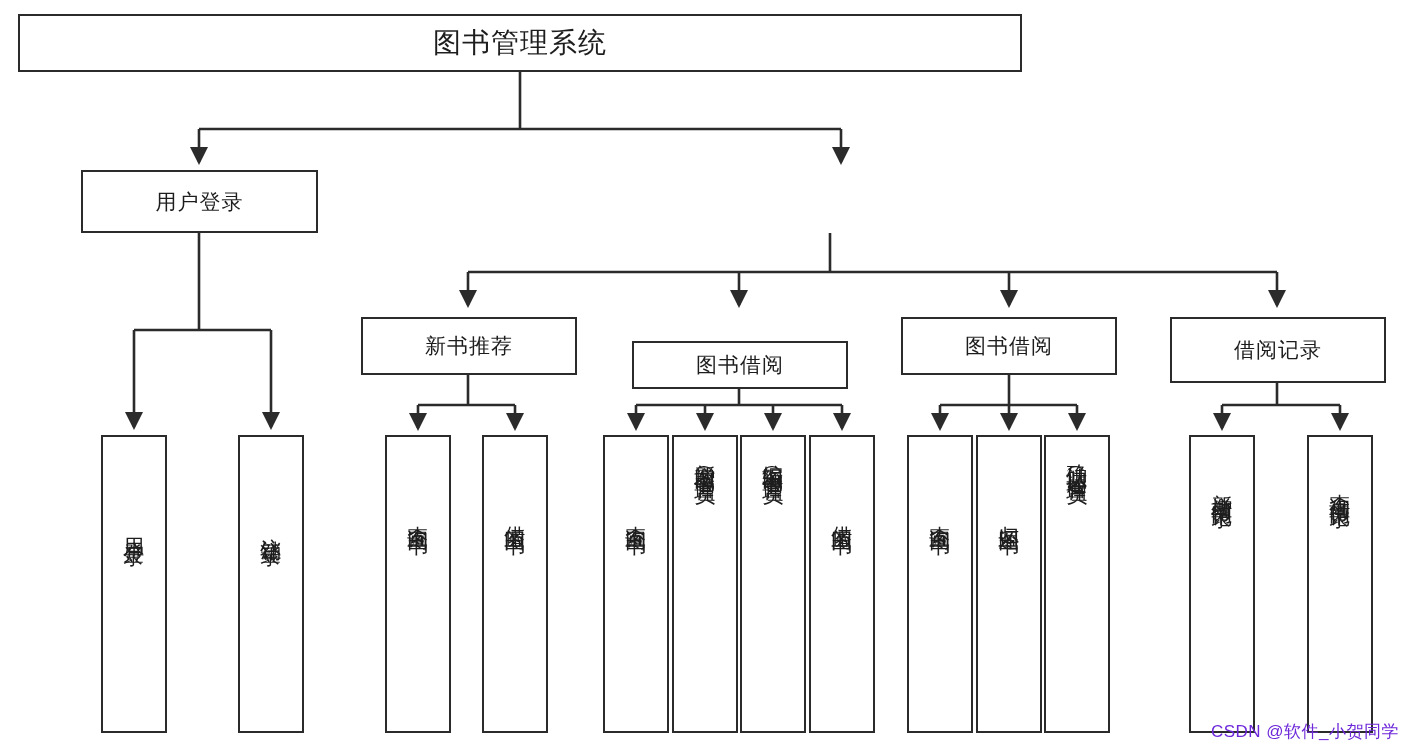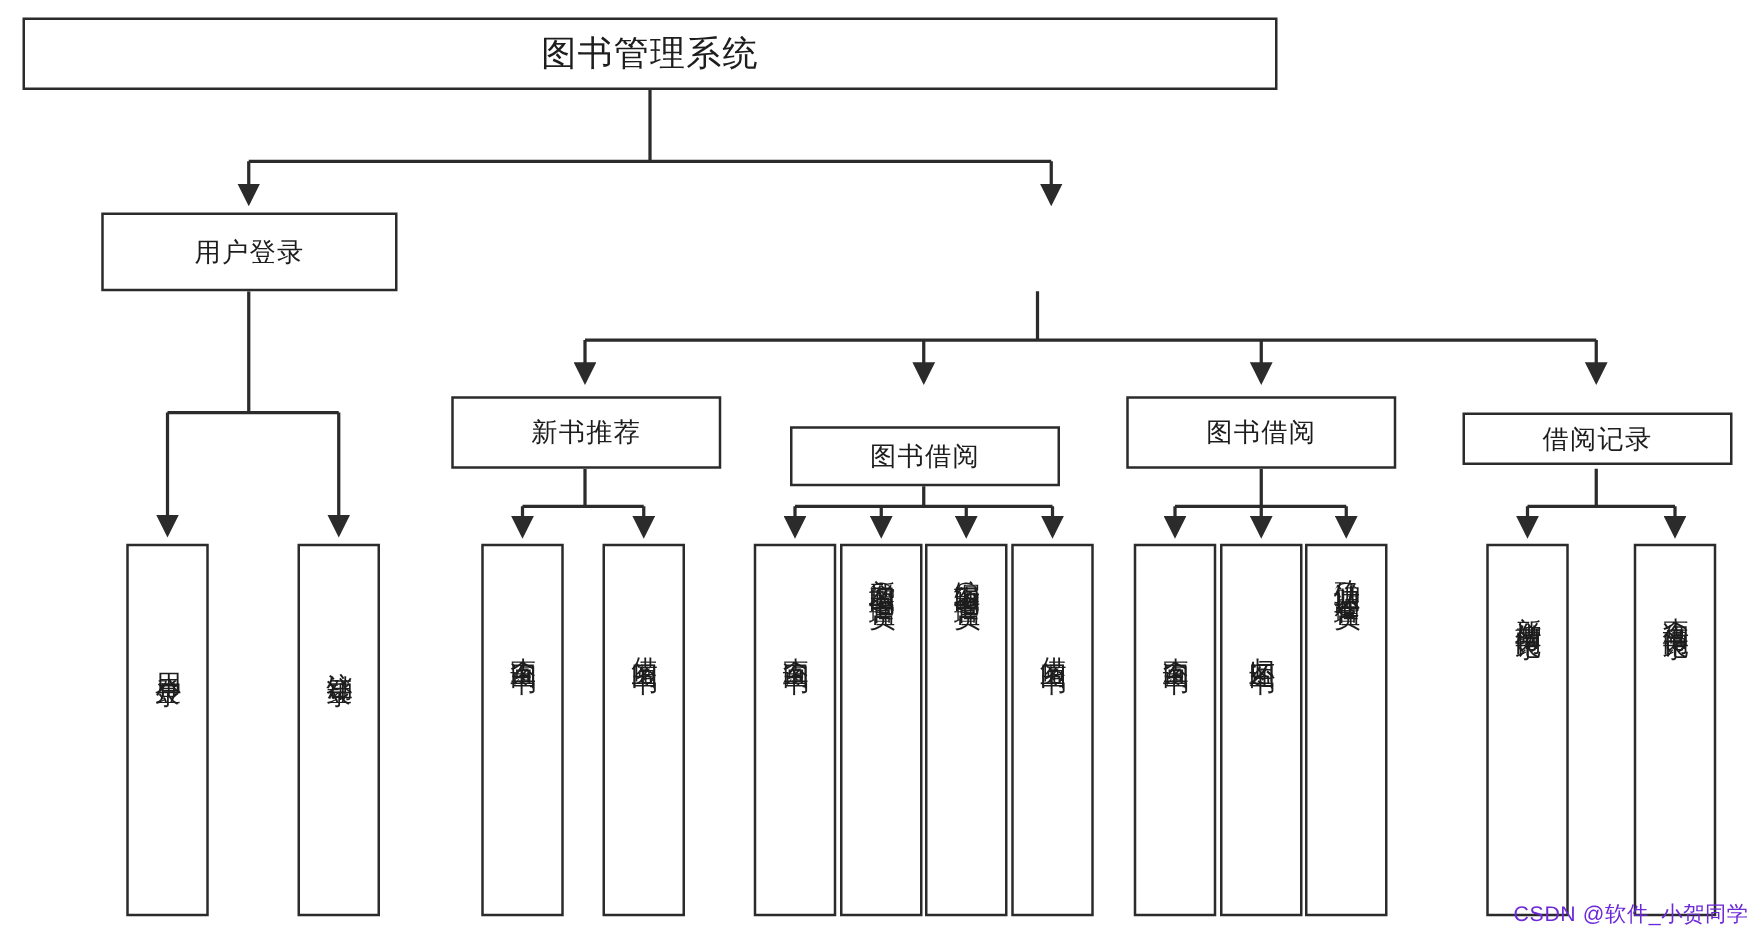--- a/index.html
+++ b/index.html
@@ -140,21 +140,21 @@
   </div>
 
   <div class="node node-branch" style="left:632px; top:317px; width:216px; height:48px;margin-top:24px;">
     <span>图书借阅</span>
   </div>
 
   <div class="node node-branch" style="left:901px; top:317px; width:216px; height:58px;">
     <span>图书借阅</span>
   </div>
 
-  <div class="node node-branch" style="left:1170px; top:317px; width:216px; height:42px;margin-top:13px;">
+  <div class="node node-branch" style="left:1170px; top:317px; width:216px; height:66px;">
     <span>借阅记录</span>
   </div>
 
   <div class="node node-leaf leaf-mid" style="left:101px; top:435px; width:66px; height:298px; padding-top:84px;">
     <span class="vtext">用户登录</span>
   </div>
 
   <div class="node node-leaf leaf-mid" style="left:238px; top:435px; width:66px; height:298px; padding-top:84px;">
     <span class="vtext">注销登录</span>
   </div>

